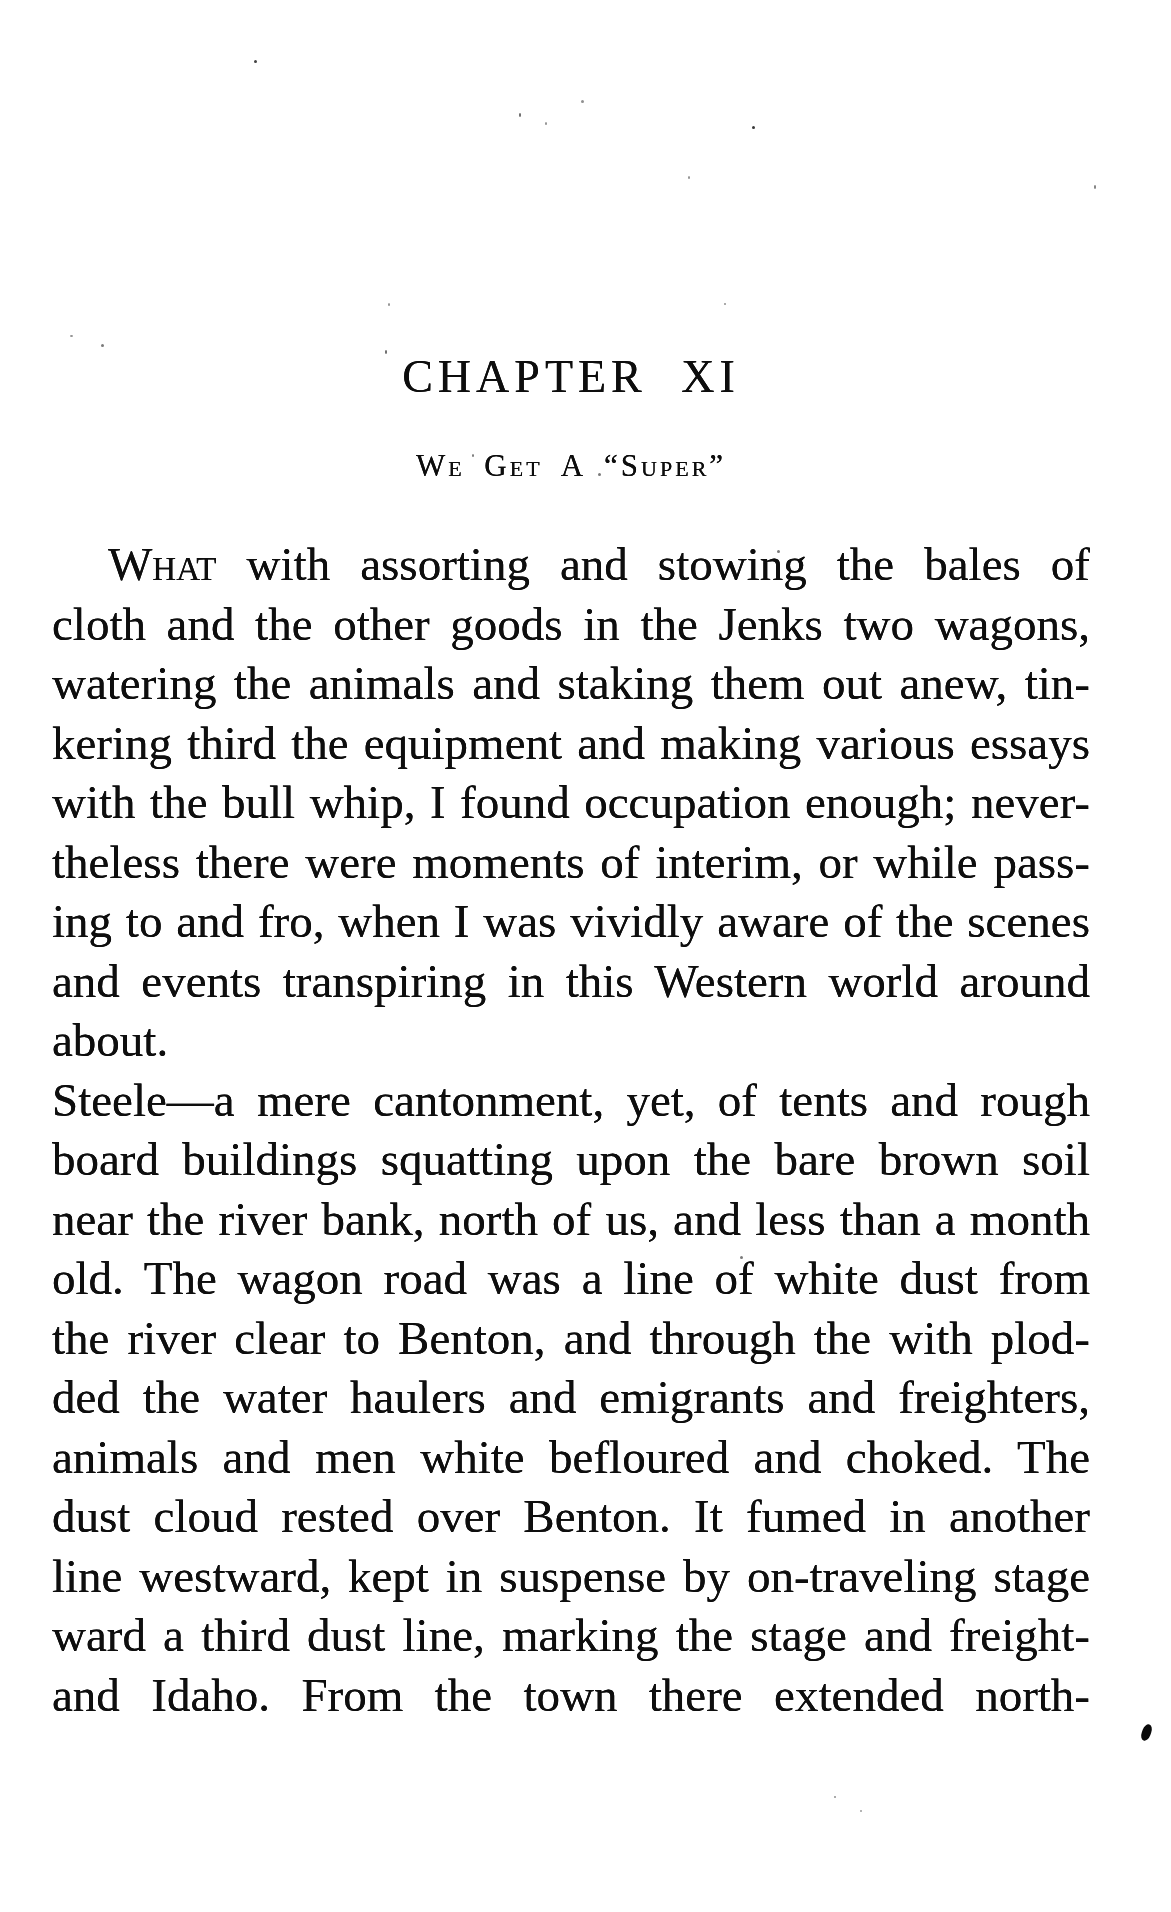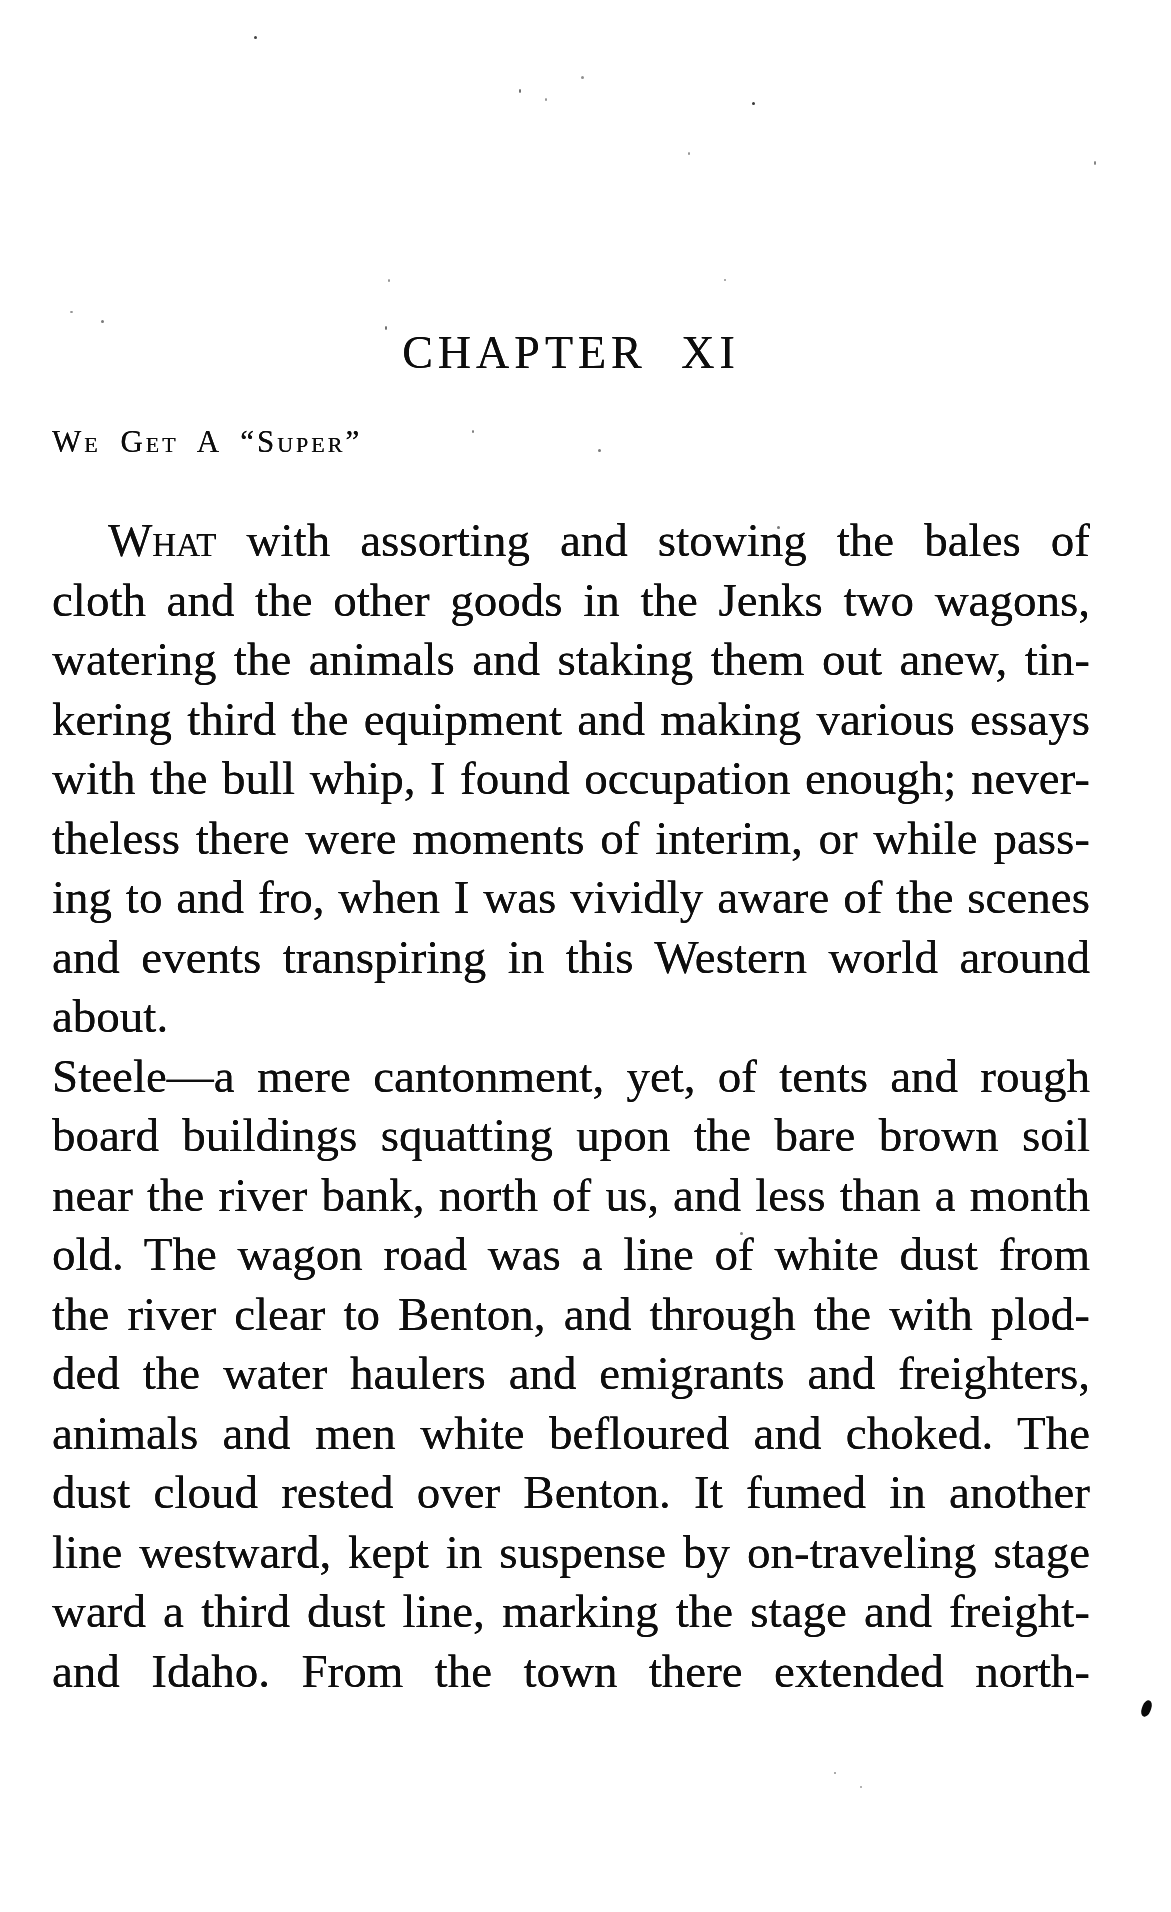--- a/index.html
+++ b/index.html
@@ -2,33 +2,34 @@
 <html><head>
 <meta charset="utf-8">
 <style>
   html,body{margin:0;padding:0;}
   body{
     width:1171px;height:1912px;position:relative;
     background:#ffffff;color:#111;
     font-family:"Liberation Serif", serif;
     overflow:hidden;
   }
-  .page{position:absolute;inset:0;}
+  .page{position:absolute;inset:0;margin-top:24px;}
   
   .chapter-heading{
     position:absolute;top:326px;left:52px;width:1038px;
     text-align:center;
     font-size:46px;font-weight:normal;
     letter-spacing:5px;word-spacing:18px;
     color:#0d0d0d;
     text-shadow:0 0 0.6px #000;
   }
   
   .chapter-subtitle{
     position:absolute;top:424px;left:52px;width:1038px;
+    text-align:center;
     font-variant:small-caps;
     font-size:31px;letter-spacing:3px;word-spacing:9px;
     color:#0d0d0d;
     text-shadow:0 0 0.5px #000;
   }
   
   .body-text{
     position:absolute;top:511px;left:52px;width:1038px;
     font-size:47px;line-height:59.5px;
     color:#0e0e0e;

